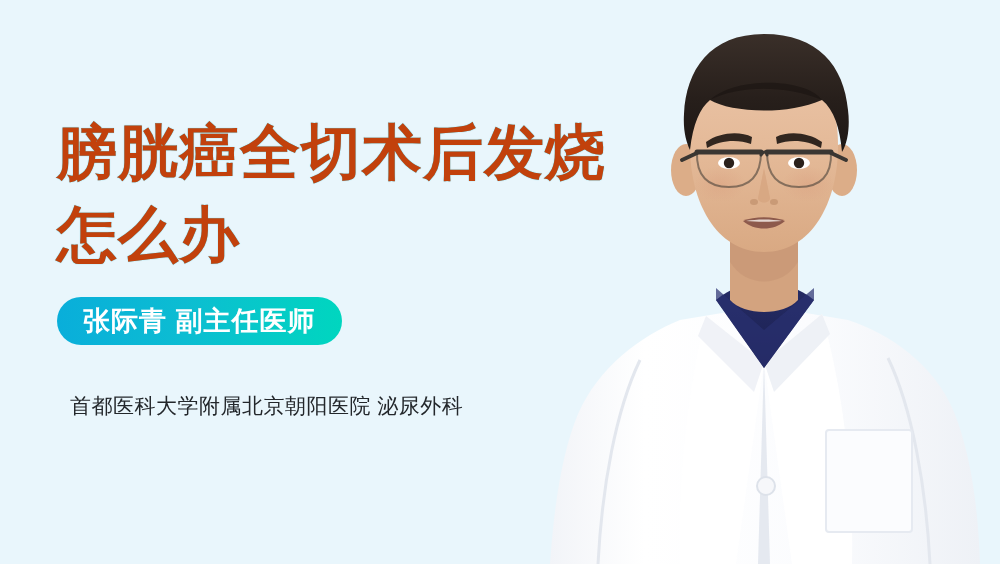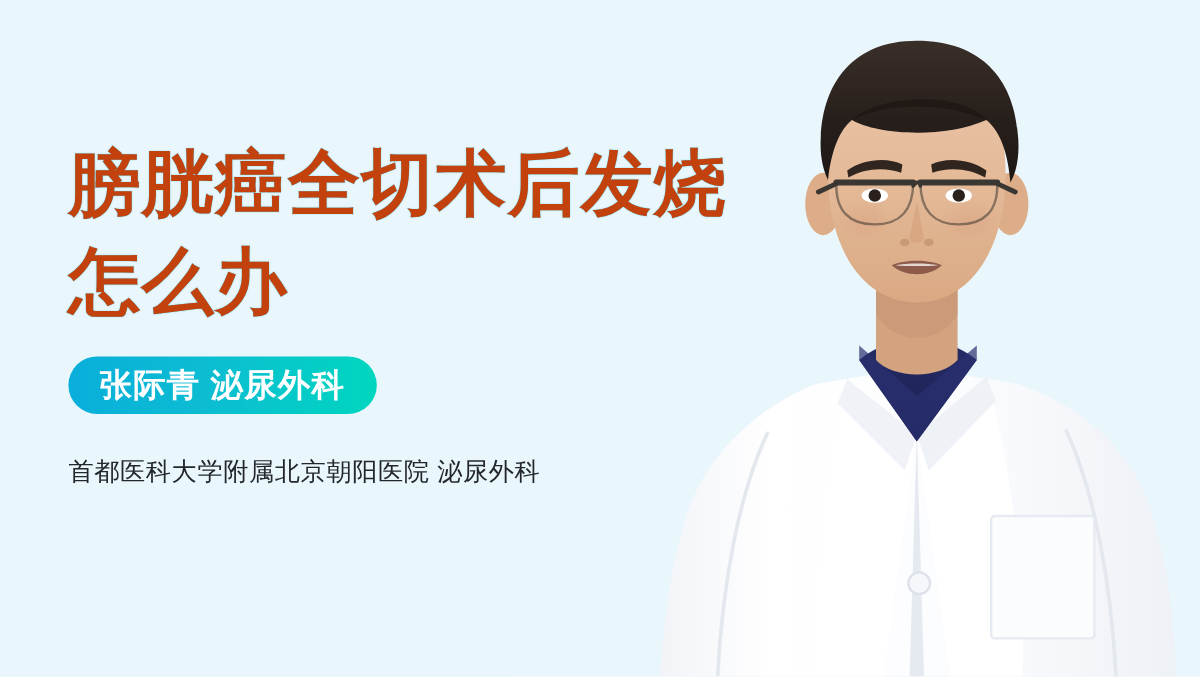--- a/index.html
+++ b/index.html
@@ -58,21 +58,21 @@
     font-size: 27px;
     font-weight: 700;
     letter-spacing: 1px;
     white-space: nowrap;
   }
 
   .subtitle {
     position: absolute;
     top: 379px;
     left: 0;
-    margin: 0;
+    margin: 13px;
     color: #23272b;
     font-size: 21px;
     font-weight: 400;
     letter-spacing: 0.5px;
     white-space: nowrap;
   }
 
   
   .portrait {
     position: absolute;
@@ -180,19 +180,19 @@
       <path d="M213 221 C 224 216, 244 216, 255 221 C 244 231, 224 231, 213 221 Z" fill="#8d5a4c"></path>
       <path d="M216 221 C 226 219, 242 219, 252 221 C 242 222, 226 222, 216 221 Z" fill="#f3ece8" opacity="0.85"></path>
     </svg>
   </div>
 
   <div class="text-col">
 
     <h1 class="title">膀胱癌全切术后发烧
 怎么办</h1>
 
-    <div class="badge">张际青  泌尿外科</div>
+    <div class="badge">张际青  副主任医师</div>
 
     <p class="subtitle">首都医科大学附属北京朝阳医院 泌尿外科</p>
 
   </div>
 
 </div>
 
 </body></html>

